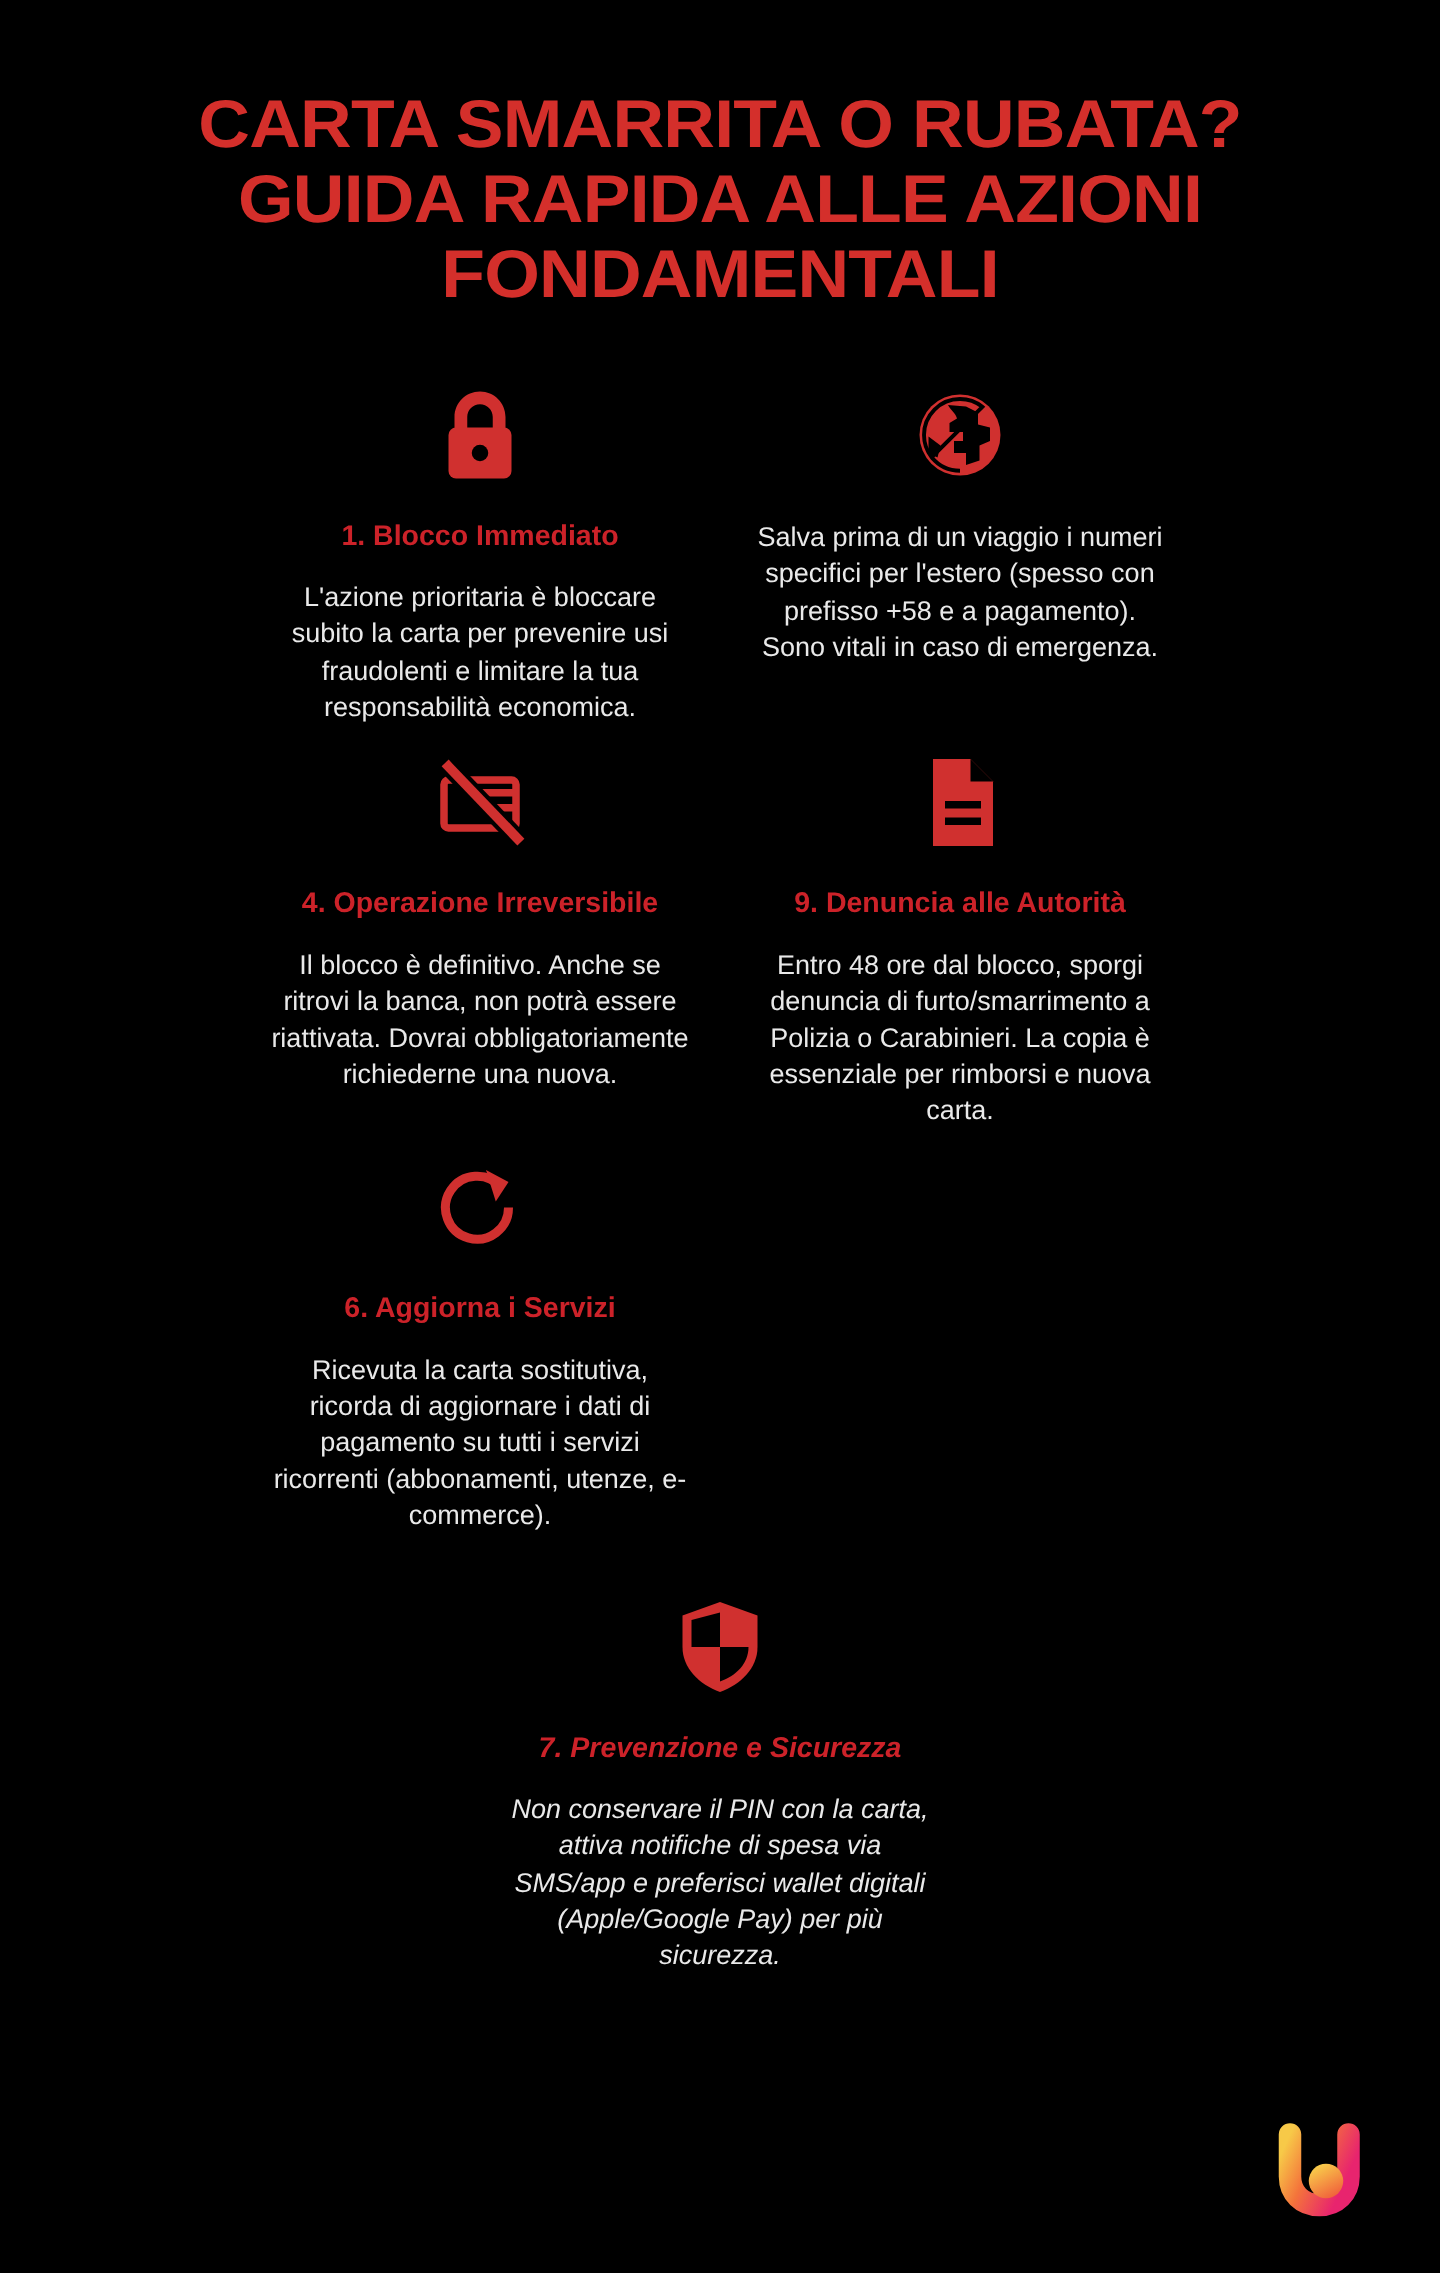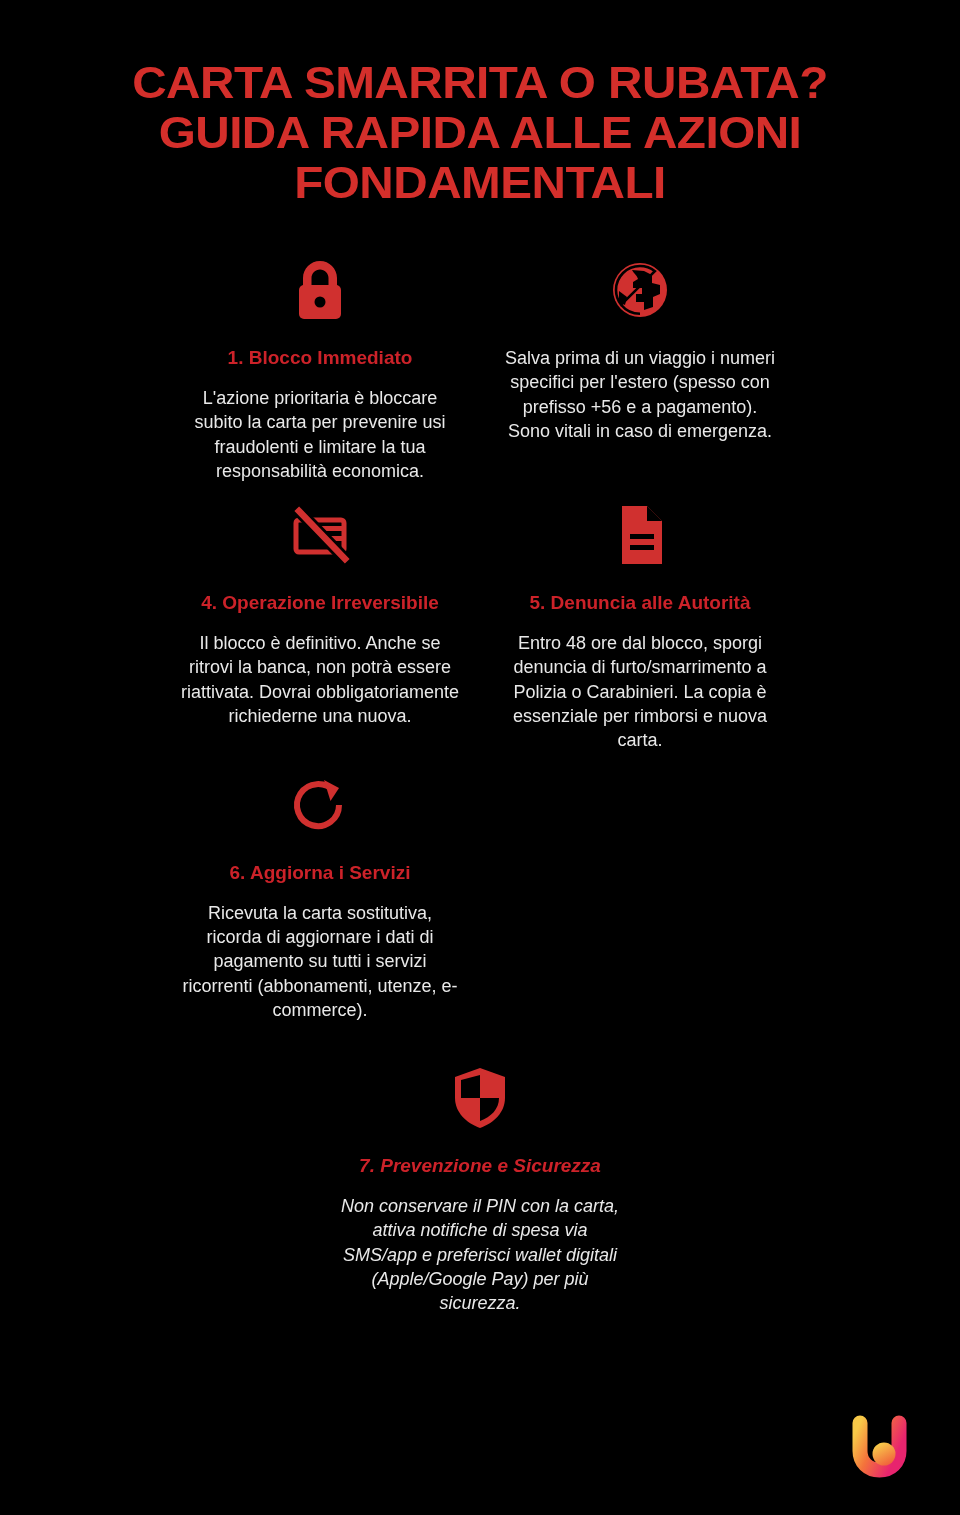--- a/index.html
+++ b/index.html
@@ -114,21 +114,21 @@
 
     <div class="card">
       <div class="icon-wrap">
         <svg width="58" height="58" viewBox="0 0 58 58" aria-hidden="true">
           <circle cx="29" cy="29" r="27" fill="#D0302F"></circle>
           <path d="M29 5 C15.7 5 5 15.7 5 29 C5 34.6 6.9 39.7 10.1 43.8 L43.9 10.2 C39.8 6.9 34.7 5 29 5 Z M10.1 43.8 C14.5 49.2 21.3 52.8 29 52.8" fill="none" stroke="#000" stroke-width="2.6"></path>
           <path d="M21 9 C23 13 26 14 27 18 L22 21 L22 27 L31 27 L31 33 L25 33 L25 41 L33 41 L33 49 L42 46 L42 36 L49 33 L49 24 L41 22 L41 14 L33 10 Z" fill="#000000"></path>
           <path d="M8 30 L16 36 L14 44 L8 41 Z" fill="#000000"></path>
         </svg>
       </div>
-      <div class="card-body">Salva prima di un viaggio i numeri specifici per l'estero (spesso con prefisso +56 e a pagamento). Sono vitali in caso di emergenza.</div>
+      <div class="card-body">Salva prima di un viaggio i numeri specifici per l'estero (spesso con prefisso +58 e a pagamento). Sono vitali in caso di emergenza.</div>
     </div>
 
     <div class="card">
       <div class="icon-wrap">
         <svg width="66" height="58" viewBox="0 0 66 58" aria-hidden="true">
           <rect x="9" y="14" width="48" height="32" rx="3" fill="none" stroke="#D0302F" stroke-width="5"></rect>
           <rect x="34" y="20" width="23" height="5" fill="#D0302F"></rect>
           <rect x="42" y="30" width="15" height="5" fill="#D0302F"></rect>
           <line x1="12" y1="5" x2="58" y2="53" stroke="#000000" stroke-width="12"></line>
           <line x1="12" y1="5" x2="58" y2="53" stroke="#D0302F" stroke-width="6.5" stroke-linecap="square"></line>
@@ -140,21 +140,21 @@
 
     <div class="card">
       <div class="icon-wrap">
         <svg width="52" height="62" viewBox="0 0 52 62" aria-hidden="true">
           <path d="M8 2 L33 2 L48 17 L48 60 L8 60 Z" fill="#D0302F"></path>
           <path d="M33 2 L48 17 L33 17 Z" fill="#000000"></path>
           <rect x="16" y="30" width="24" height="5" fill="#000000"></rect>
           <rect x="16" y="41" width="24" height="5" fill="#000000"></rect>
         </svg>
       </div>
-      <div class="card-title">5. Denuncia alle Autorità</div>
+      <div class="card-title">9. Denuncia alle Autorità</div>
       <div class="card-body">Entro 48 ore dal blocco, sporgi denuncia di furto/smarrimento a Polizia o Carabinieri. La copia è essenziale per rimborsi e nuova carta.</div>
     </div>
 
     <div class="card">
       <div class="icon-wrap">
         <svg width="58" height="58" viewBox="0 0 58 58" aria-hidden="true">
           <path d="M43 15.5 A21 21 0 1 0 48 29" fill="none" stroke="#D0302F" stroke-width="6" stroke-linecap="butt"></path>
           <path d="M33 4 L48 12 L39.5 25 Z" fill="#D0302F"></path>
         </svg>
       </div>

